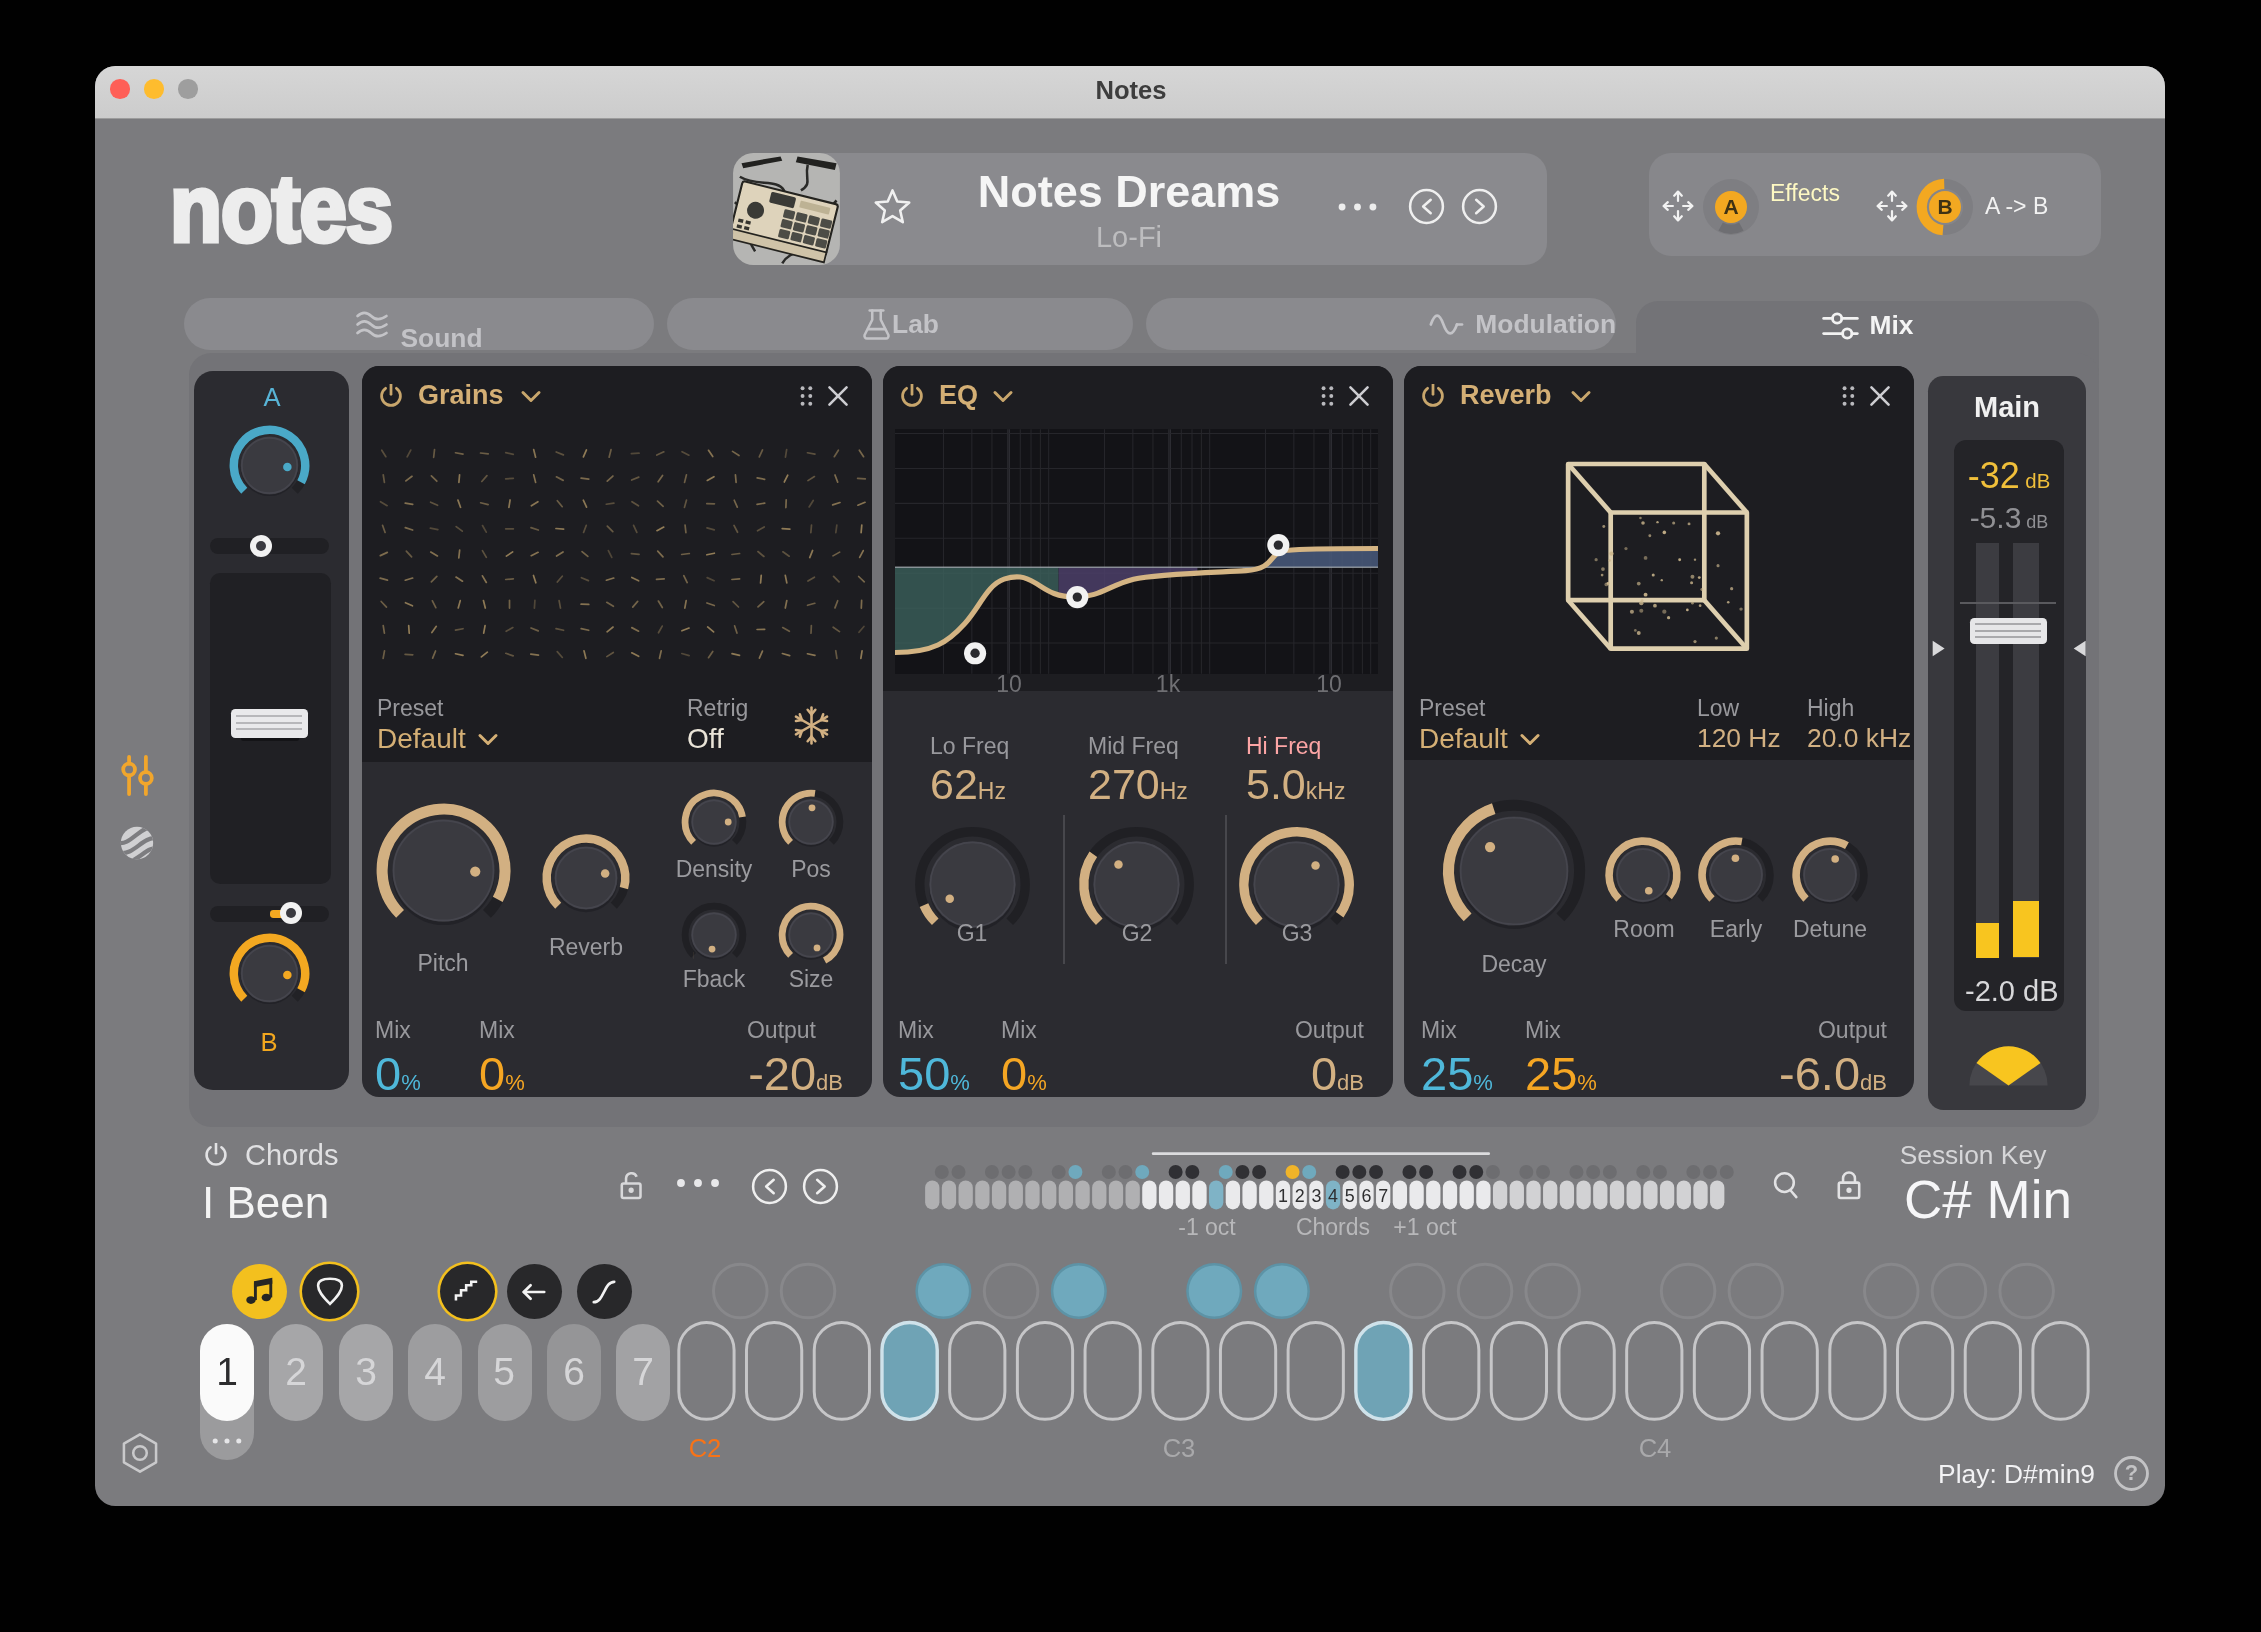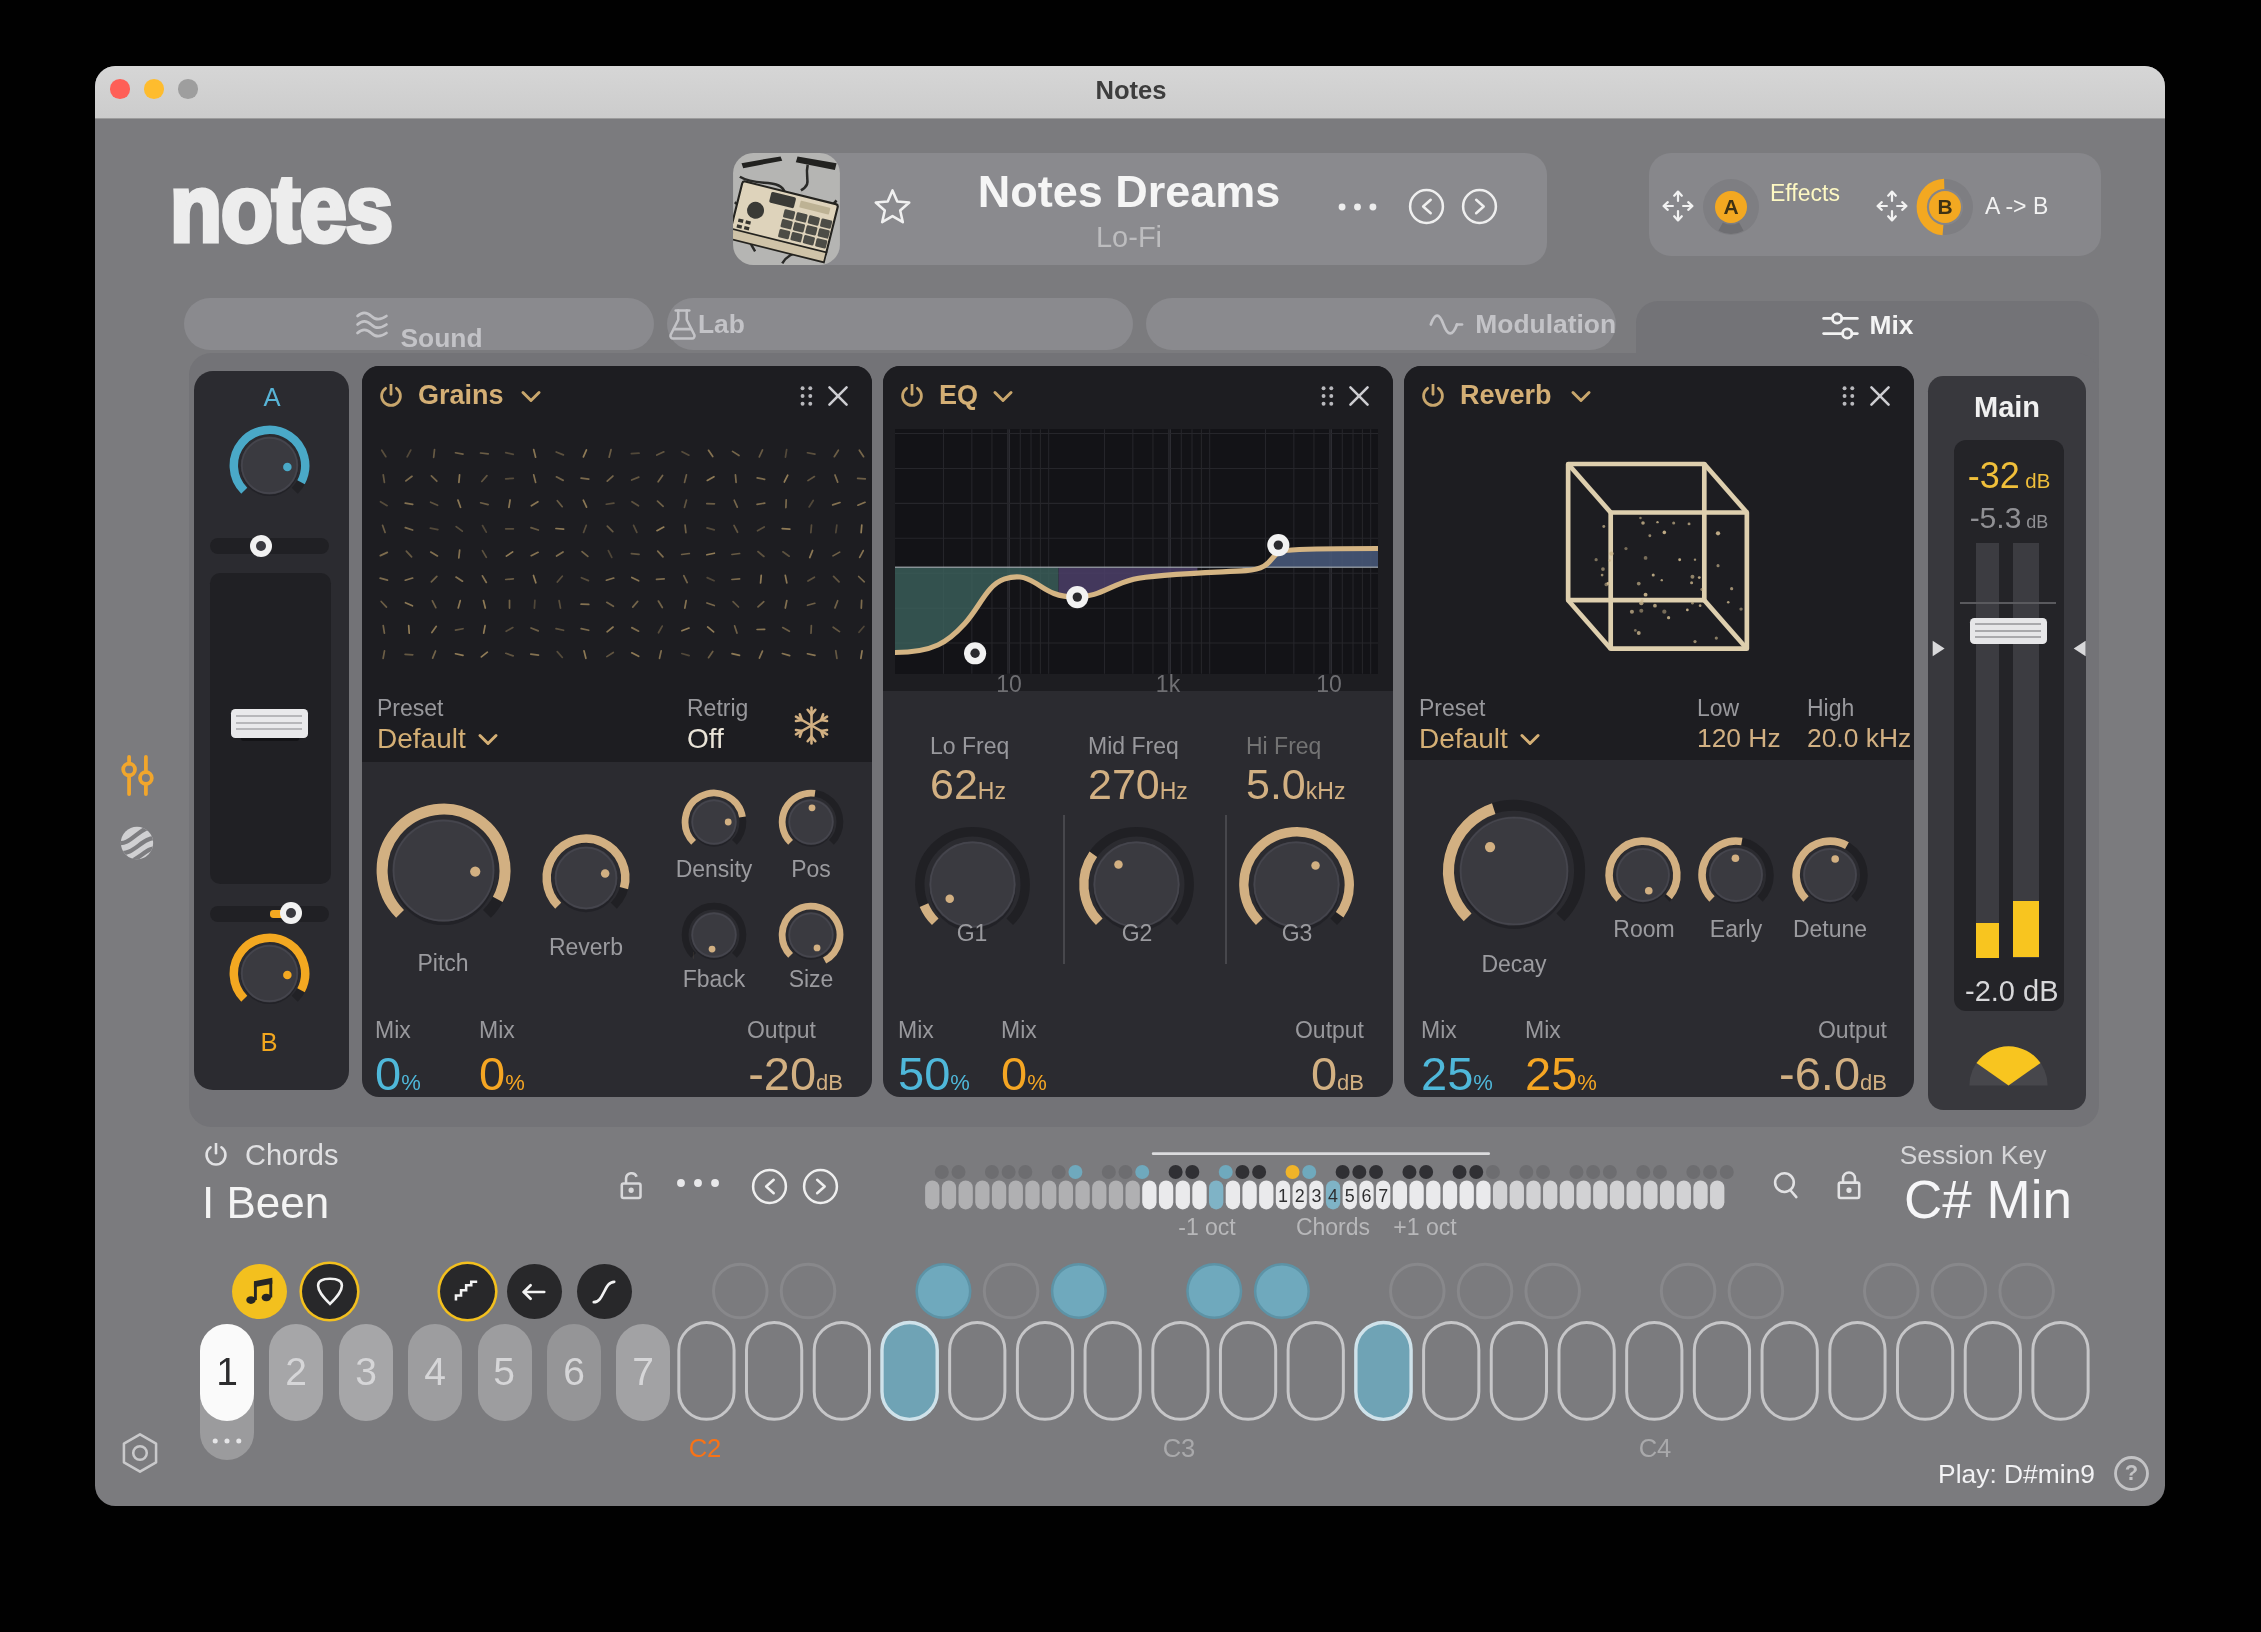--- a/index.html
+++ b/index.html
@@ -117,21 +117,21 @@
     <div class="abs" style="left:184px;top:298px;width:470px;height:52px;background:#8a8a8e;border-radius:26.4px;display:flex;align-items:center;justify-content:center;gap:11px;">
       <svg width="34" height="31" viewBox="0 0 40 36">
         <g stroke="#c3c3c7" stroke-width="3.2" fill="none" stroke-linecap="round">
           <path d="M3 8 C 8 3, 14 3, 19 8 S 30 13, 37 8"></path>
           <path d="M3 18 C 8 13, 14 13, 19 18 S 30 23, 37 18"></path>
           <path d="M3 28 C 8 23, 14 23, 19 28 S 30 33, 37 28"></path>
         </g>
       </svg>
       <span style="font-family:'Liberation Sans',sans-serif;font-size:26.4px;font-weight:700;color:#c3c3c7;margin-top:28px;">Sound</span>
     </div>
-    <div class="abs" style="left:667px;top:298px;width:466px;height:52px;background:#8a8a8e;border-radius:26.4px;display:flex;align-items:center;">
+    <div class="abs" style="left:667px;top:298px;width:466px;height:52px;background:#8a8a8e;border-radius:26.4px;display:flex;align-items:center;justify-content:center;">
       <svg width="31" height="34" viewBox="0 0 36 40">
         <g stroke="#c3c3c7" stroke-width="3" fill="none" stroke-linecap="round" stroke-linejoin="round">
           <path d="M13 4 L13 15 L4 33 a3 3 0 0 0 3 4 L29 37 a3 3 0 0 0 3 -4 L23 15 L23 4"></path>
           <line x1="10" y1="4" x2="26" y2="4"></line>
           <line x1="8" y1="26" x2="28" y2="26"></line>
         </g>
       </svg>
       <span style="font-family:'Liberation Sans',sans-serif;font-size:26.4px;font-weight:700;color:#c3c3c7;">Lab</span>
     </div>
     <div class="abs" style="left:1146px;top:298px;width:470px;height:52px;background:#8a8a8e;border-radius:26.4px;display:flex;align-items:center;justify-content:flex-end;gap:11px;">
@@ -588,21 +588,21 @@
       <circle cx="450" cy="136" r="13" fill="#f2f2f2"></circle>
       <circle cx="450" cy="136" r="5.5" fill="#2a2a2e"></circle>
     </svg>
     <div style="position:absolute;left:1009px;top:673px;transform:translateX(-50%);font-family:'Liberation Sans',sans-serif;font-size:23px;font-weight:400;color:#6f6f73;line-height:1.04;white-space:nowrap;">10</div>
     <div style="position:absolute;left:1168px;top:673px;transform:translateX(-50%);font-family:'Liberation Sans',sans-serif;font-size:23px;font-weight:400;color:#6f6f73;line-height:1.04;white-space:nowrap;">1k</div>
     <div style="position:absolute;left:1329px;top:673px;transform:translateX(-50%);font-family:'Liberation Sans',sans-serif;font-size:23px;font-weight:400;color:#6f6f73;line-height:1.04;white-space:nowrap;">10</div>
     <div style="position:absolute;left:930px;top:735px;font-family:'Liberation Sans',sans-serif;font-size:23px;font-weight:400;color:#98989c;line-height:1.04;white-space:nowrap;">Lo Freq</div>
     <div class="abs" style="left:930px;top:763px;line-height:1;white-space:nowrap;"><span style="font-size:43px;color:#d2b082;font-family:'Liberation Sans',sans-serif;">62</span><span style="font-size:23px;color:#d2b082;font-family:'Liberation Sans',sans-serif;">Hz</span></div>
     <div style="position:absolute;left:1088px;top:735px;font-family:'Liberation Sans',sans-serif;font-size:23px;font-weight:400;color:#98989c;line-height:1.04;white-space:nowrap;">Mid Freq</div>
     <div class="abs" style="left:1088px;top:763px;line-height:1;white-space:nowrap;"><span style="font-size:43px;color:#d2b082;font-family:'Liberation Sans',sans-serif;">270</span><span style="font-size:23px;color:#d2b082;font-family:'Liberation Sans',sans-serif;">Hz</span></div>
-    <div style="position:absolute;left:1246px;top:735px;font-family:'Liberation Sans',sans-serif;font-size:23px;font-weight:400;color:#737373;line-height:1.04;white-space:nowrap;">Hi Freq</div>
+    <div style="position:absolute;left:1246px;top:735px;font-family:'Liberation Sans',sans-serif;font-size:23px;font-weight:400;color:#fca5a5;line-height:1.04;white-space:nowrap;">Hi Freq</div>
     <div class="abs" style="left:1246px;top:763px;line-height:1;white-space:nowrap;"><span style="font-size:43px;color:#d2b082;font-family:'Liberation Sans',sans-serif;">5.0</span><span style="font-size:23px;color:#d2b082;font-family:'Liberation Sans',sans-serif;">kHz</span></div>
     <div class="abs" style="left:1063px;top:815px;width:1.7px;height:149px;background:#47474c;"></div>
     <div class="abs" style="left:1225px;top:815px;width:1.7px;height:149px;background:#47474c;"></div>
     <svg class="abs" style="left:913px;top:825px;" width="119" height="119" viewBox="-70 -70 140 140">
       <path d="M -43.8 43.8 A 62 62 0 1 1 43.8 43.8" stroke="#202024" stroke-width="11" fill="none"></path>
       <path d="M -43.8 43.8 A 62 62 0 0 1 -57.1 24.2" stroke="#d2b082" stroke-width="11" fill="none"></path>
       <circle cx="0" cy="4" r="51" fill="#1c1c20" opacity="0.55"></circle>
       <circle cx="0" cy="0" r="51" fill="#3a3a40"></circle>
       <circle cx="0" cy="0" r="49.5" fill="none" stroke="#4a4a52" stroke-width="2" opacity="0.7"></circle>
       <circle cx="-26.8" cy="16.8" r="5" fill="#d2b082"></circle>

